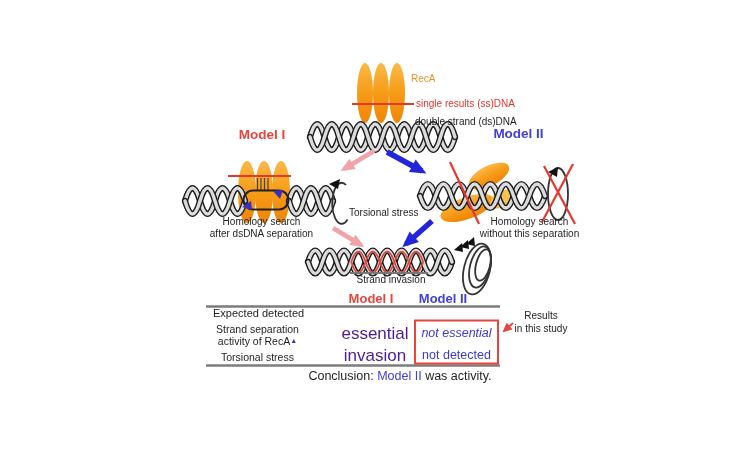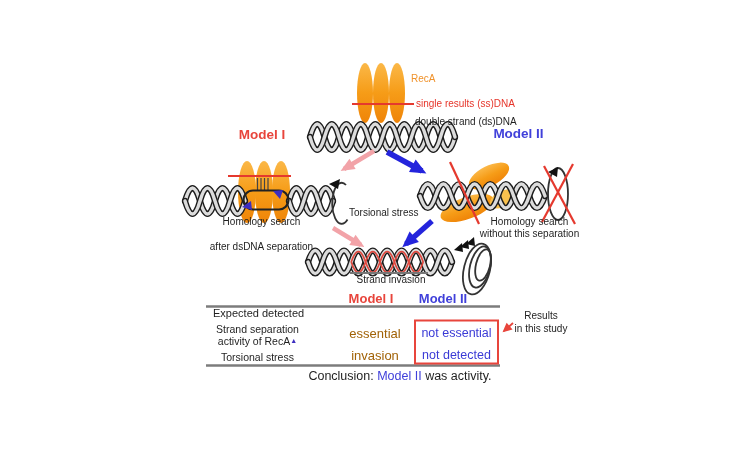--- a/index.html
+++ b/index.html
@@ -5,21 +5,21 @@
   html,body{margin:0;padding:0;background:#ffffff;}
   .canvas{position:relative;width:750px;height:450px;background:#ffffff;overflow:hidden;
           font-family:"Liberation Sans", sans-serif;color:#222;}
   .lbl{position:absolute;white-space:nowrap;color:#1f1f1f;}
   .ctr{text-align:center;}
   .s10{font-size:10px;line-height:12px;}
   .s105{font-size:10.5px;line-height:12px;}
   .s11{font-size:11px;line-height:13px;}
   .ttl{font-size:13.5px;font-weight:bold;line-height:15px;}
   .th{font-size:13px;font-weight:bold;line-height:15px;}
-  .val-red{font-size:13px;color:#a16207;line-height:15px;text-align:center;}
+  .val-red{font-size:17px;color:#4c1d95;line-height:15px;text-align:center;}
   .val-blue{font-size:12.5px;color:#3A3AD6;line-height:15px;}
   .red{color:#E8453C;}
   .blue{color:#4040DA;}
   .orange{color:#F0922B;}
   .ssred{color:#E6352A;}
   .concl{font-size:12.5px;line-height:15px;color:#1f1f1f;}
   .marker-tri{font-size:7px;color:#3D2EC0;vertical-align:2px;}
   svg{position:absolute;left:0;top:0;}
   .hOut{fill:none;stroke:#1d1d1d;stroke-width:6.2;stroke-linecap:round;}
   .hIn{fill:none;stroke:#dcdcdc;stroke-width:3.4;stroke-linecap:round;}
@@ -154,34 +154,34 @@
 </svg>
 
 <div class="lbl s10 orange" style="left:411px;top:73px;">RecA</div>
 <div class="lbl s10 ssred" style="left:416px;top:98px;">single results (ss)DNA</div>
 <div class="lbl s10" style="left:415px;top:116px;">double strand (ds)DNA</div>
 
 <div class="lbl ttl red ctr" style="left:222px;top:127px;width:80px;">Model I</div>
 <div class="lbl ttl blue ctr" style="left:481px;top:126px;width:75px;">Model II</div>
 
 <div class="lbl s10 ctr" style="left:199px;top:216px;width:125px;">Homology search</div>
-<div class="lbl s10 ctr" style="left:194px;top:241px;width:135px;">after dsDNA separation</div>
+<div class="lbl s10 ctr" style="left:194px;top:228px;width:135px;">after dsDNA separation</div>
 <div class="lbl s10" style="left:349px;top:207px;">Torsional stress</div>
 <div class="lbl s10 ctr" style="left:467px;top:216px;width:125px;">Homology search</div>
 <div class="lbl s10 ctr" style="left:462px;top:228px;width:135px;">without this separation</div>
 <div class="lbl s10 ctr" style="left:352px;top:274px;width:78px;">Strand invasion</div>
 
 <div class="lbl th red ctr" style="left:345px;top:291px;width:52px;">Model I</div>
 <div class="lbl th blue ctr" style="left:415px;top:291px;width:56px;">Model II</div>
 
 <div class="lbl s11" style="left:213px;top:307px;">Expected detected</div>
 <div class="lbl s105 ctr" style="left:210px;top:323px;width:95px;">Strand separation</div>
 <div class="lbl s105 ctr" style="left:210px;top:335px;width:95px;"><span>activity of RecA</span><span class="marker-tri">▲</span></div>
 <div class="lbl val-red ctr" style="left:340px;top:326px;width:70px;">essential</div>
-<div class="lbl val-blue ctr" style="left:416px;top:326px;width:81px;">not essential</div>
+<div class="lbl val-blue ctr" style="left:416px;top:326px;width:81px;font-style:italic;">not essential</div>
 <div class="lbl s105 ctr" style="left:210px;top:351px;width:95px;">Torsional stress</div>
 <div class="lbl val-red ctr" style="left:340px;top:348px;width:70px;">invasion</div>
 <div class="lbl val-blue ctr" style="left:416px;top:348px;width:81px;">not detected</div>
 
 <div class="lbl s10 ctr" style="left:508px;top:310px;width:66px;">Results</div>
 <div class="lbl s10 ctr" style="left:503px;top:323px;width:76px;">in this study</div>
 
 <div class="lbl concl ctr" style="left:250px;top:369px;width:300px;"><span>Conclusion: </span><span class="blue">Model II</span><span> was activity.</span></div>
 
 </div>

